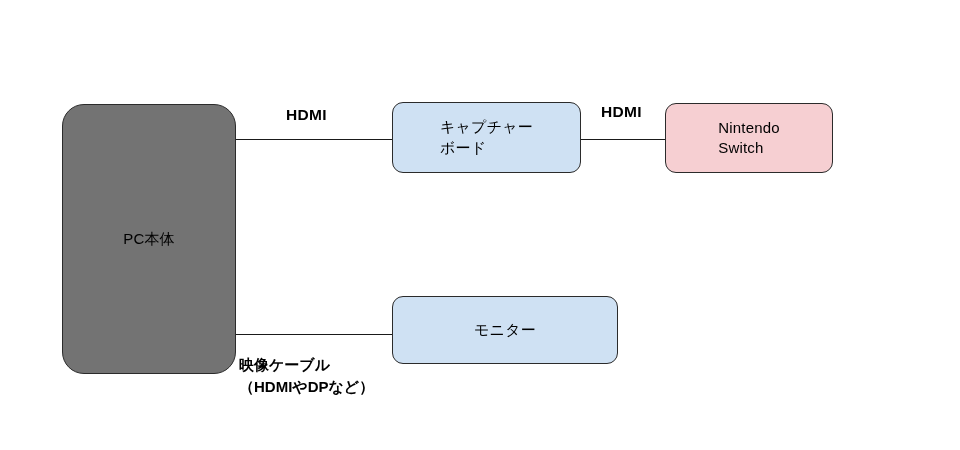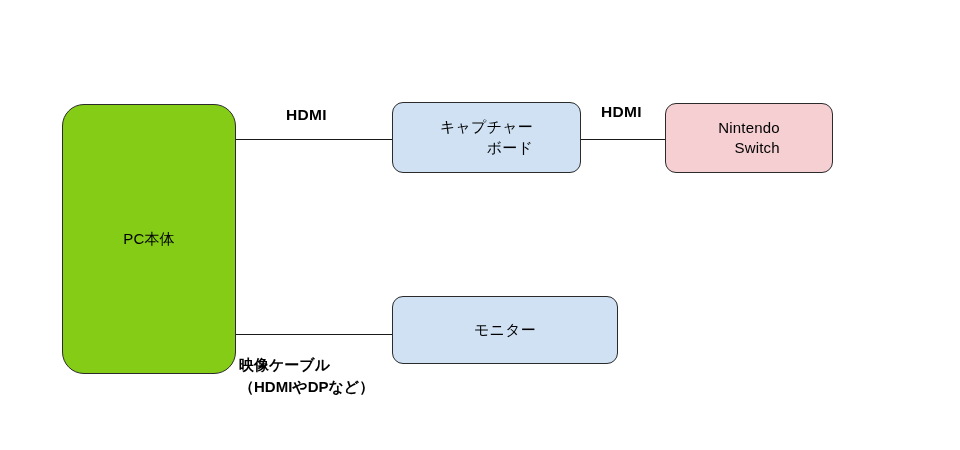--- a/index.html
+++ b/index.html
@@ -15,21 +15,21 @@
     overflow: hidden;
     font-family: "Liberation Sans", "DejaVu Sans", sans-serif;
   }
   .node {
     position: absolute;
     box-sizing: border-box;
     border: 1.2px solid #2b2b2b;
     display: flex;
     align-items: center;
     justify-content: center;
-    text-align: right;
+    text-align: left;
     color: #000000;
     line-height: 1.35;
     white-space: pre-line;
     letter-spacing: 0.2px;
   }
   .node-pc {
     left: 62px;
     top: 104px;
     width: 174px;
     height: 270px;
@@ -107,21 +107,21 @@
     line-height: 1.45;
     white-space: pre-line;
     text-align: left;
   }
 </style>
 </head>
 <body>
 
 <div id="canvas" style="background: rgb(255, 255, 255);">
 
-  <div class="node node-pc" style="background-color: #84cc16; border-color: rgb(43, 43, 43); color: rgb(0, 0, 0);">PC本体</div>
+  <div class="node node-pc" style="background-color: #737373; border-color: rgb(43, 43, 43); color: rgb(0, 0, 0);">PC本体</div>
 
   <div class="node node-capture" style="background-color: rgb(207, 225, 243); border-color: rgb(43, 43, 43); color: rgb(0, 0, 0);">キャプチャー
 ボード</div>
 
   <div class="node node-switch" style="background-color: rgb(246, 207, 210); border-color: rgb(43, 43, 43); color: rgb(0, 0, 0);">Nintendo
 Switch</div>
 
   <div class="node node-monitor" style="background-color: rgb(207, 225, 243); border-color: rgb(43, 43, 43); color: rgb(0, 0, 0);">モニター</div>
 
   <div class="edge edge-h edge-pc-capture" style="background: rgb(26, 26, 26);"></div>

